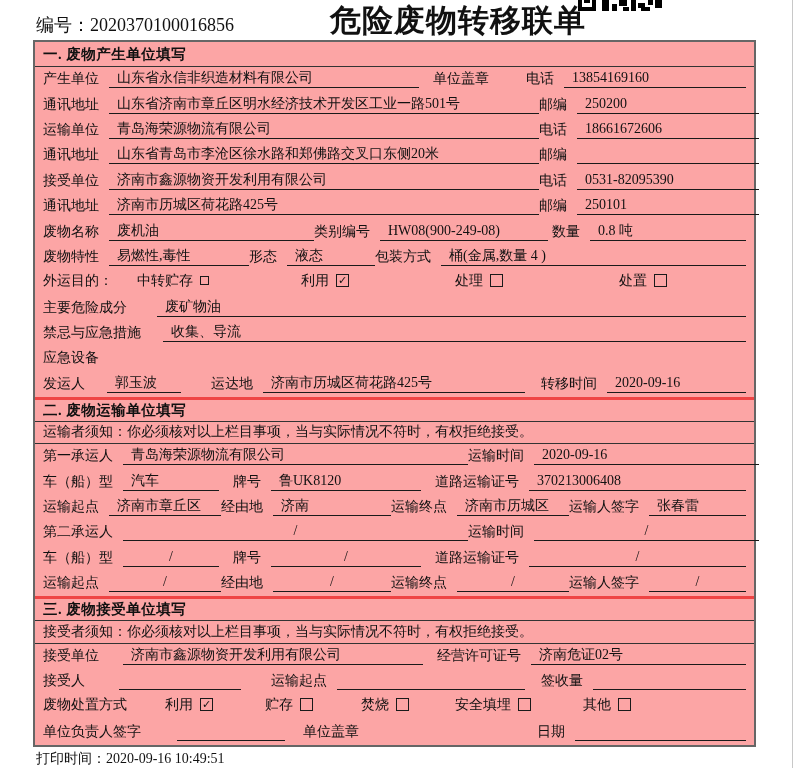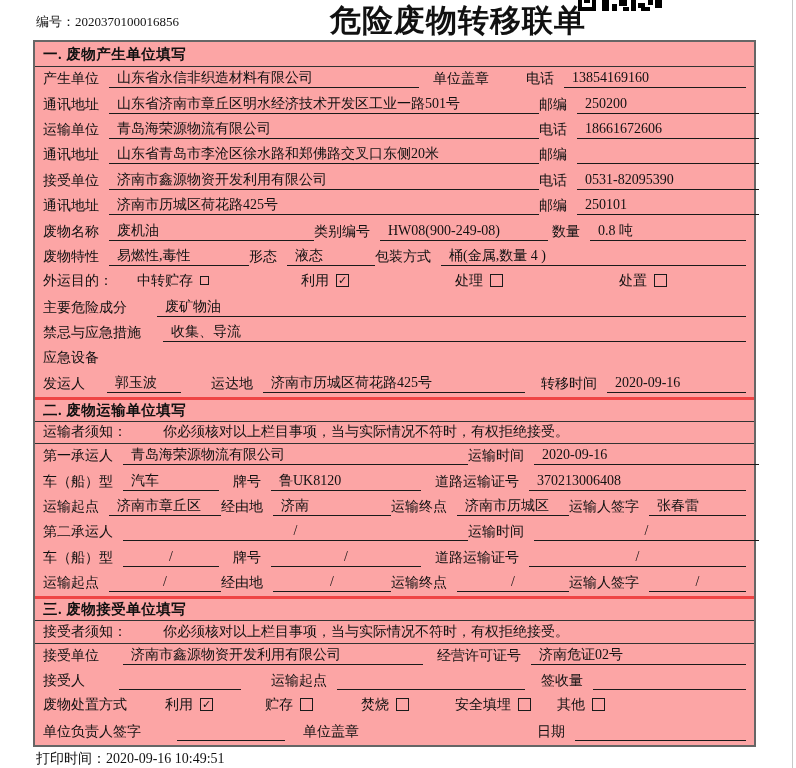--- a/index.html
+++ b/index.html
@@ -2,35 +2,35 @@
 <html><head>
 <meta charset="utf-8">
 <style>
   * { margin:0; padding:0; box-sizing:border-box; }
   html,body { background:#fff; }
   .page {
     position:relative; width:796px; height:768px; background:#ffffff;
     font-family:"Liberation Serif","DejaVu Serif",serif; color:#111; overflow:hidden;
   }
   .page-edge { position:absolute; top:0; bottom:0; right:3px; width:1px; background:#c8c8c8; }
-  .doc-no { position:absolute; left:36px; top:13px; font-size:13px; white-space:nowrap; }
+  .doc-no { position:absolute; left:36px; top:13px; font-size:18px; white-space:nowrap; }
   .doc-title { position:absolute; left:330px; top:0px; font-size:31px; font-weight:bold; letter-spacing:1px; white-space:nowrap; }
   .qr { position:absolute; left:578px; top:0; }
   .form-table {
     position:absolute; left:33px; top:40px; width:723px; height:707px;
     border:2px solid #666; display:flex; flex-direction:column; background:#fca5a5;
   }
   .sec {
     flex:none; height:25px; display:flex; align-items:center;
     font-weight:bold; font-size:14.5px; padding-left:8px;
     border-top:3px solid #ef4444; border-bottom:1px solid #333; letter-spacing:.5px;
   }
   .sec.first { border-top:none; }
   .row { flex:1 1 0; display:flex; align-items:flex-end; padding:0 8px 4px 8px; font-size:14px; min-height:0; }
-  .row.notice { align-items:center; padding-bottom:0; border-bottom:1px solid #333;gap:36px; }
+  .row.notice { align-items:center; padding-bottom:0; border-bottom:1px solid #333; }
   .lb { white-space:nowrap; margin-right:10px; flex:none; }
   .ml-auto { margin-left:auto; }
   .uv { border-bottom:1px solid #1a1a1a; padding:0 8px 0 8px; white-space:nowrap; min-height:18px; flex:none; overflow:hidden; }
   .uv.fill { flex:1 1 auto; }
   .uv.ctr { text-align:center; }
   .opt { display:flex; align-items:center; gap:7px; flex:none; white-space:nowrap; }
   .cb {
     display:inline-block; width:13px; height:13px; border:1px solid #1a1a1a;
     font-size:11px; line-height:12px; text-align:center; font-family:"DejaVu Sans",sans-serif;
   }
@@ -267,21 +267,21 @@
         <span class="cb"></span>
       </span>
       <span class="opt" style="margin-left:48px">
         <span>焚烧</span>
         <span class="cb"></span>
       </span>
       <span class="opt" style="margin-left:46px">
         <span>安全填埋</span>
         <span class="cb"></span>
       </span>
-      <span class="opt" style="margin-left:26px">
+      <span class="opt" style="margin-left:52px">
         <span>其他</span>
         <span class="cb"></span>
       </span>
     </div>
 
     <div class="row">
       <span class="lb">单位负责人签字</span>
       <span class="uv" style="width:108px;margin-left:26px"></span>
       <span class="lb" style="margin-left:18px">单位盖章</span>
       <span class="lb" style="margin-left:168px">日期</span>

